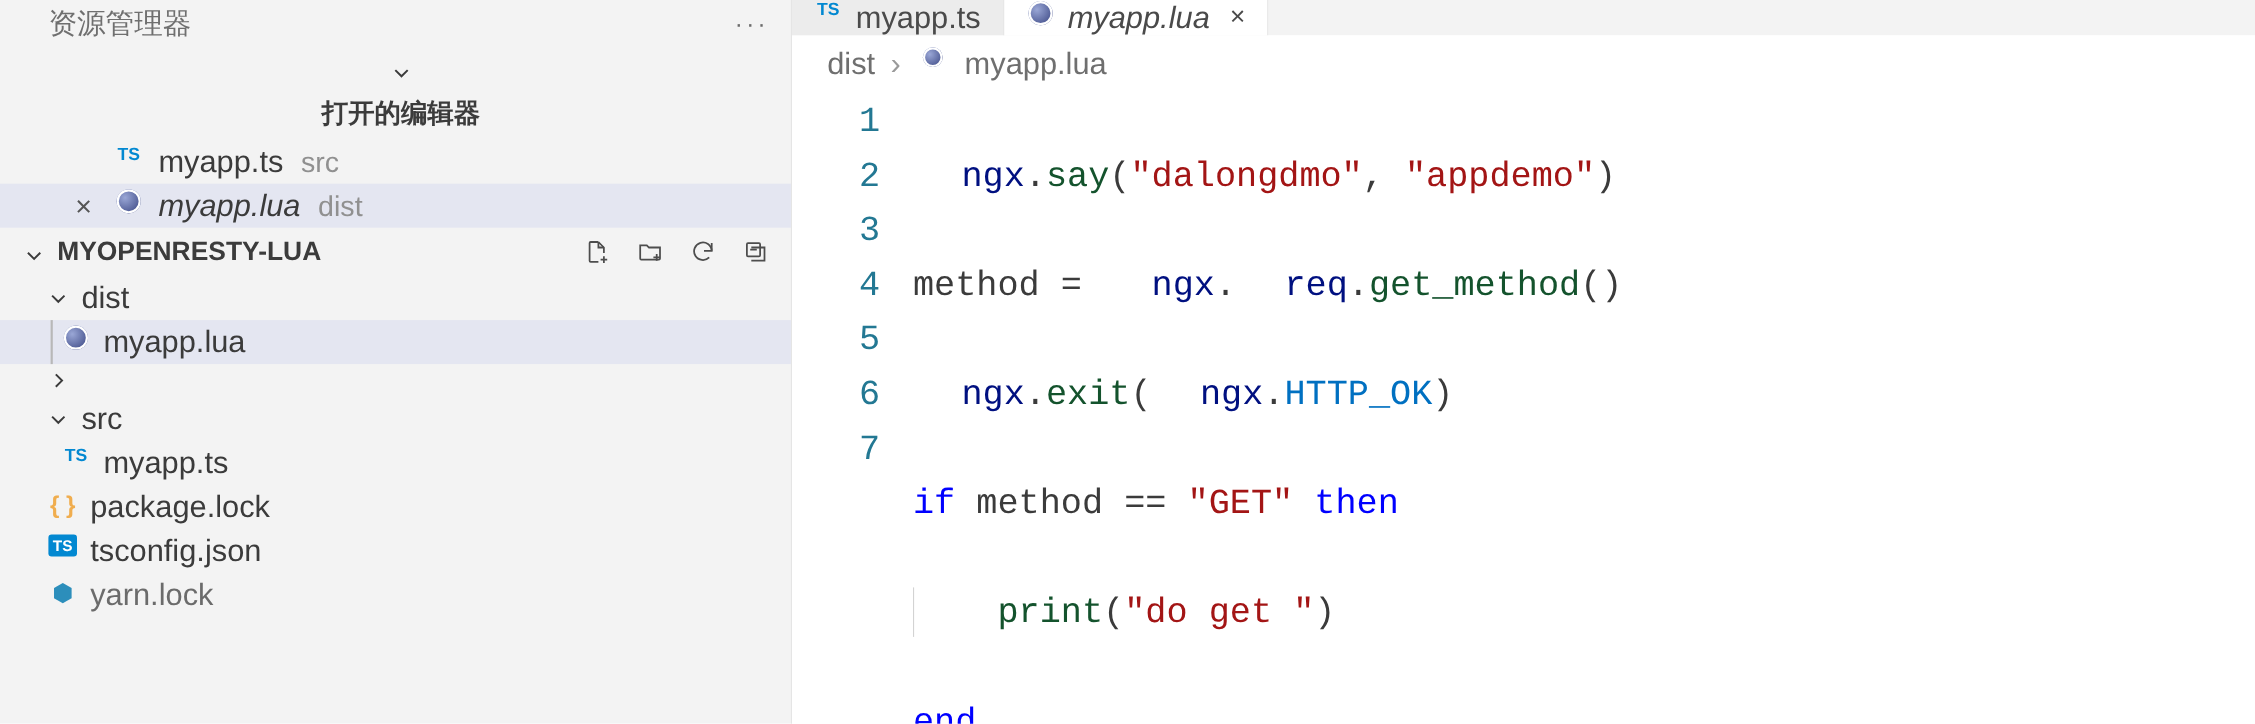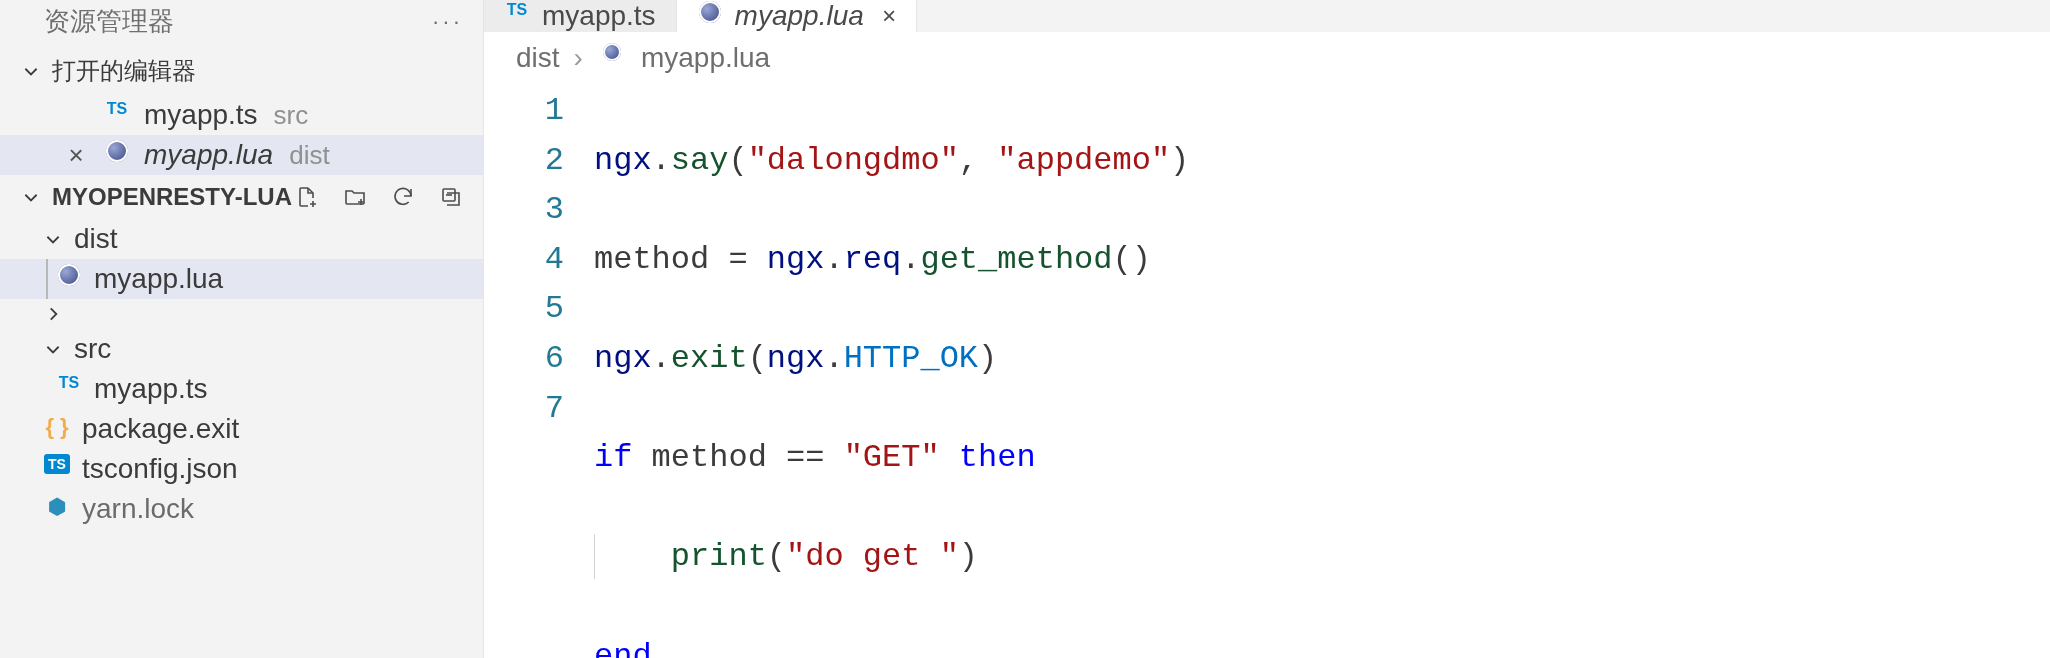--- a/index.html
+++ b/index.html
@@ -6,44 +6,45 @@
     body {
       font-family: -apple-system, BlinkMacSystemFont, "Segoe UI", sans-serif;
       display: flex;
       height: 658px;
       width: 2050px;
       background: #ffffff;
       color: #3b3b3b;
       overflow: hidden;
     }
     .sidebar {
-      width: 484px;
+      width: 720px;
       background: #f3f3f3;
       display: flex;
       flex-direction: column;
       border-right: 1px solid #e5e5e5;
     }
     .sb-header {
       display: flex;
       align-items: center;
       justify-content: space-between;
       padding: 4px 20px 10px 44px;
       font-size: 26px;
       color: #6f6f6f;
     }
     .sb-header .dots { letter-spacing: 3px; color: #6b6b6b; font-size: 22px; cursor: pointer; }
     .sb-section-hdr {
       display: flex;
       align-items: center;
       gap: 10px;
       padding: 6px 10px 8px 20px;
       font-size: 24px;
-      font-weight: 400;
+      font-weight: 700;
       color: #3b3b3b;
       cursor: pointer;
+      flex-direction: column;
     }
     .chev { width: 22px; height: 22px; display: inline-flex; align-items: center; justify-content: center; }
     .chev svg { width: 18px; height: 18px; }
     .open-editors-hdr { font-size: 24px; }
     .editor-item {
       display: flex;
       align-items: center;
       gap: 12px;
       padding: 4px 10px 4px 62px;
       font-size: 28px;
@@ -54,21 +55,21 @@
     .editor-item .close.hidden { visibility: hidden; }
     .editor-item .path { color: #909090; font-size: 26px; margin-left: 4px; }
     .editor-item .italic { font-style: italic; }
     .proj-hdr {
       display: flex;
       align-items: center;
       justify-content: space-between;
       padding: 8px 18px 8px 20px;
       cursor: pointer;
     }
-    .proj-hdr .left { display: flex; align-items: center; gap: 10px; font-size: 24px; font-weight: 700; }
+    .proj-hdr .left { display: flex; align-items: flex-end; gap: 10px; font-size: 24px; font-weight: 700; }
     .proj-hdr .icons { display: flex; gap: 20px; color: #4d4d4d; }
     .proj-hdr .icons .ibtn { cursor: pointer; width: 28px; height: 28px; display: inline-flex; align-items: center; justify-content: center; }
     .tree-row {
       display: flex;
       align-items: center;
       gap: 10px;
       padding: 4px 10px 4px 42px;
       font-size: 28px;
       cursor: pointer;
     }
@@ -126,21 +127,21 @@
     }
     .gutter {
       width: 110px;
       text-align: right;
       color: #237893;
       padding-right: 30px;
       user-select: none;
     }
     .gutter .ln { padding: 0; }
     .code-lines { flex: 1; white-space: pre; }
-    .tk-id { color: #001080; }
+    .tk-id { color: #001080; margin-left: 44px; }
     .tk-fn { color: #14532d; }
     .tk-str { color: #a31515; }
     .tk-kw { color: #0000ff; }
     .tk-const { color: #0070c1; }
     .tk-op { color: #3b3b3b; }
     .tk-plain { color: #3b3b3b; }
     .indent-guide { display:inline-block; border-left: 1px solid #d3d3d3; height: 1.4em; vertical-align: middle; margin-right: -1px; }
   </style>
 </head>
 <body>
@@ -255,21 +256,21 @@
     <span class="file-icon">
         <span class="ts-badge">TS</span>
       </span>
     <span>myapp.ts</span>
   </div>
 
   <div class="tree-row depth1">
     <span class="file-icon">
         <span class="json-braces">{ }</span>
       </span>
-    <span>package.exit</span>
+    <span>package.lock</span>
   </div>
 
   <div class="tree-row depth1">
     <span class="file-icon">
         <span class="ts-badge filled">TS</span>
       </span>
     <span>tsconfig.json</span>
   </div>
 
   <div class="tree-row depth1 cut-off">

